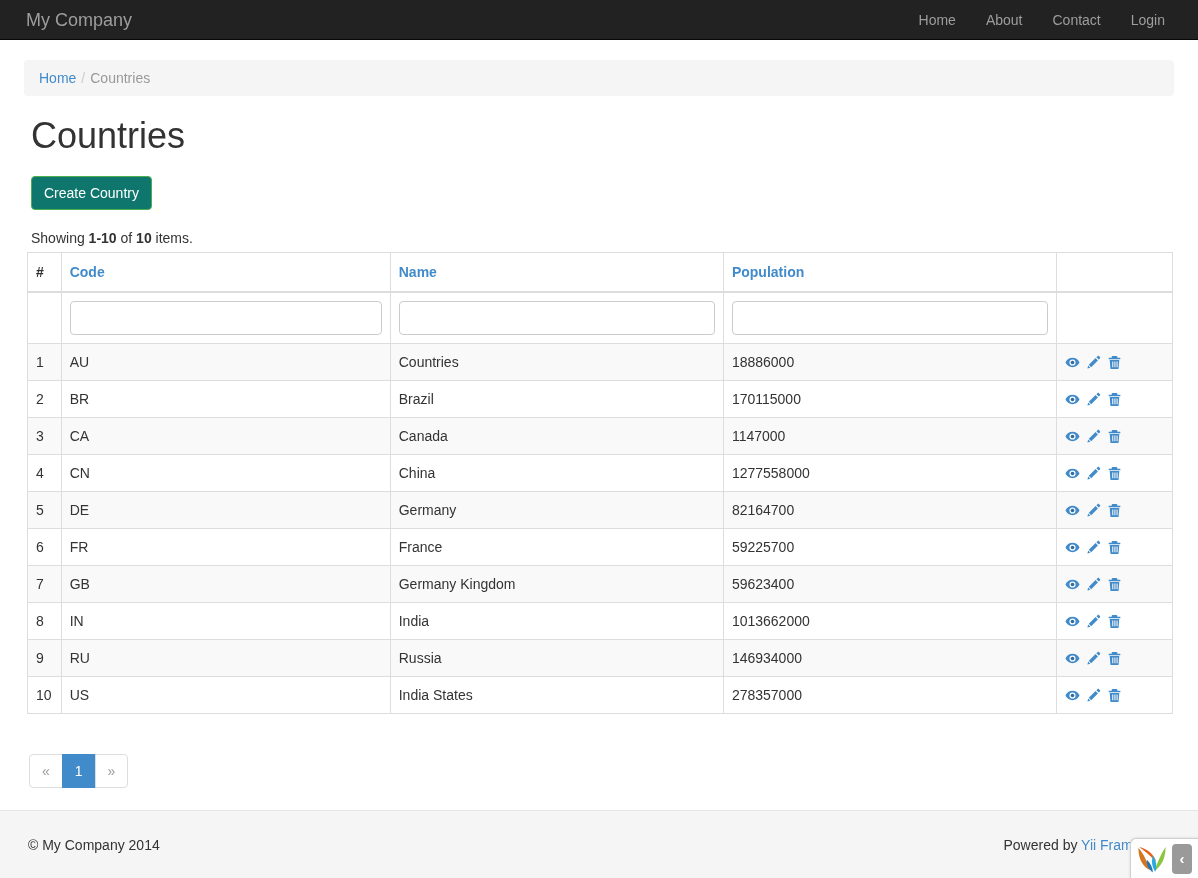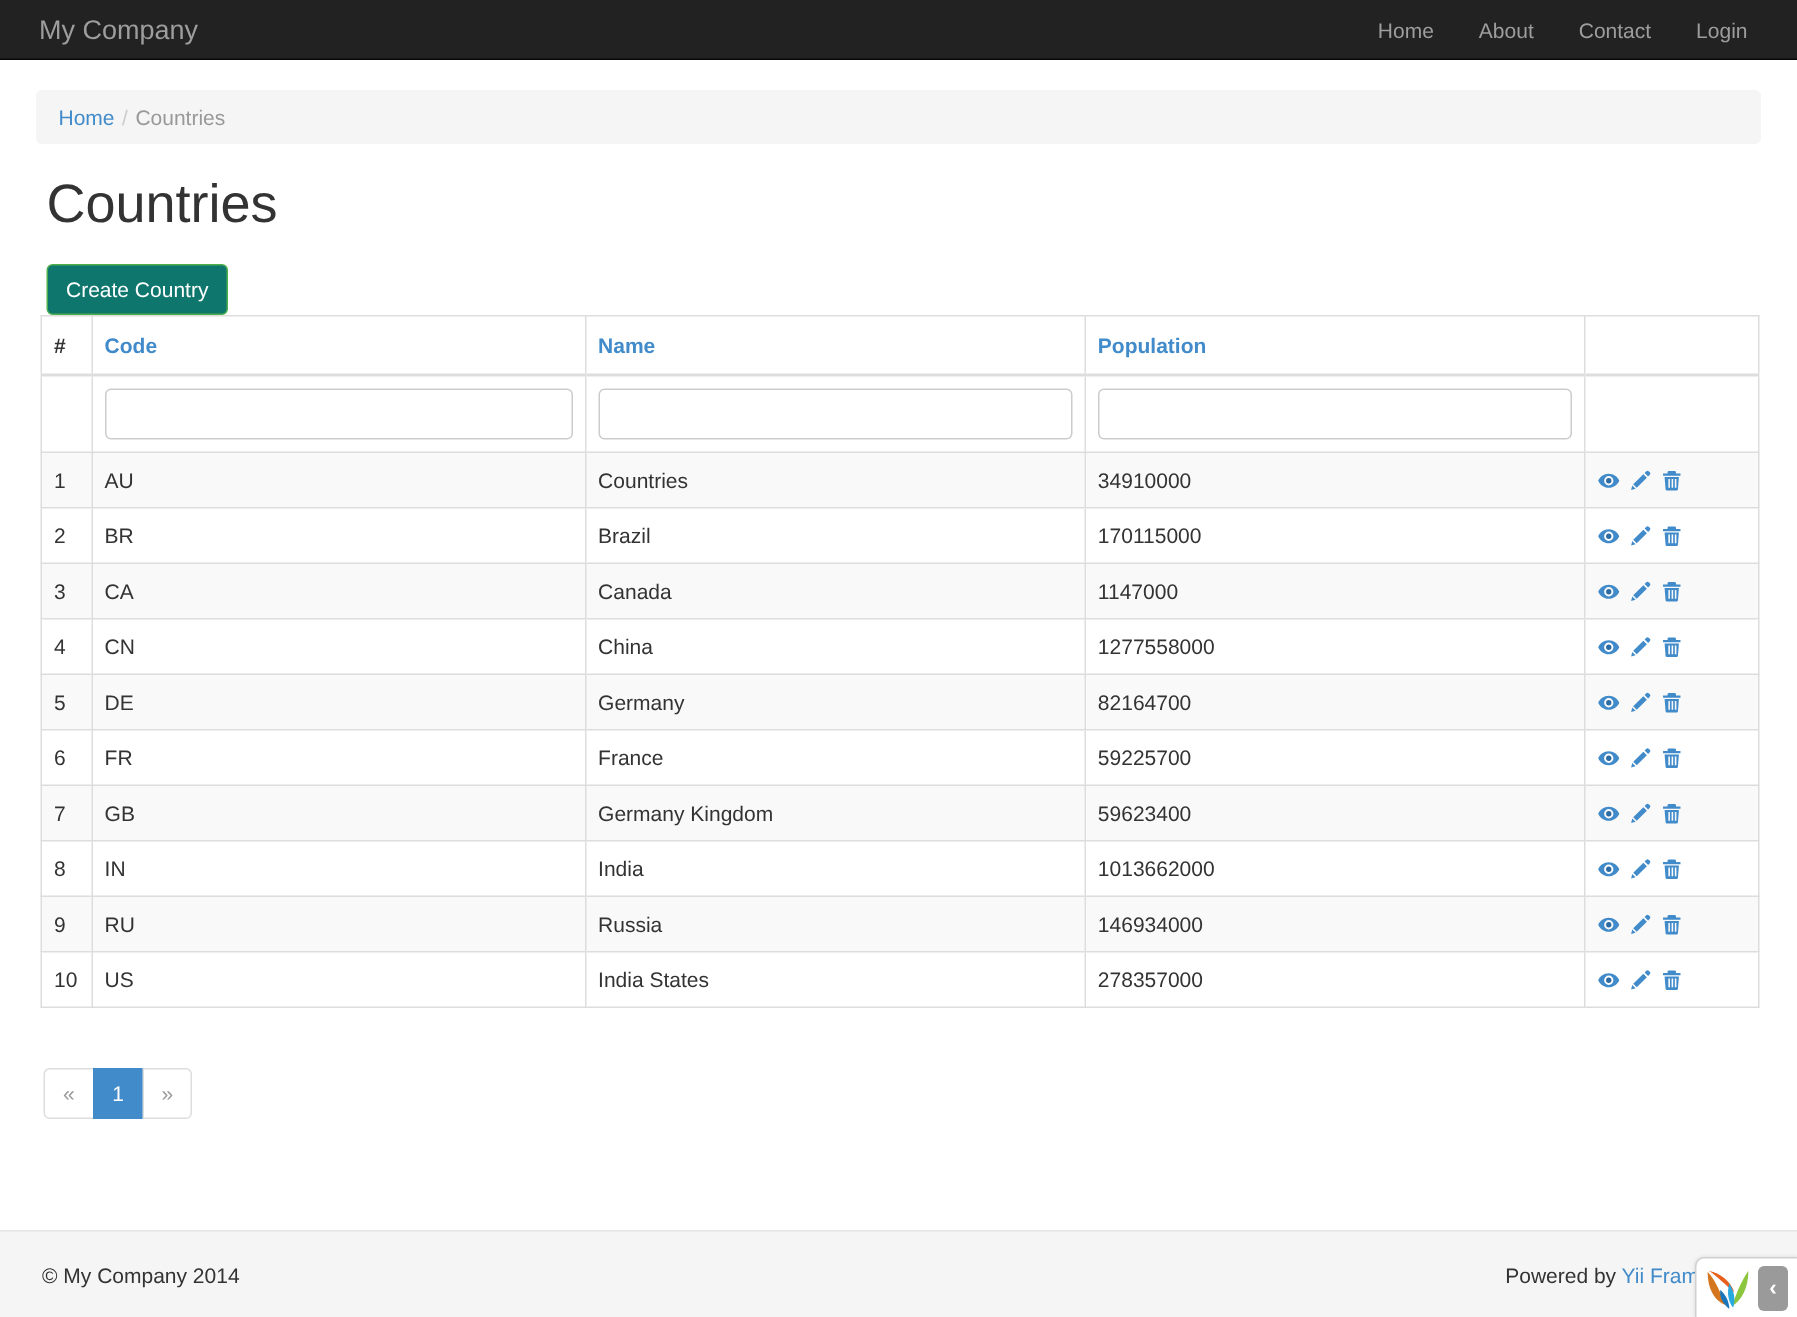--- a/index.html
+++ b/index.html
@@ -202,21 +202,21 @@
     background-color: #428bca;
     border-color: #428bca;
     cursor: default;
   }
 
   
   footer.footer {
     position: absolute;
     left: 0; right: 0;
     bottom: 0;
-    height: 58px;
+    height: 68px;
     background: #f5f5f5;
     border-top: 1px solid #e5e5e5;
   }
   footer .inner {
     width: 1150px;
     margin: 0 auto;
     height: 100%;
     display: flex;
     align-items: center;
     justify-content: space-between;
@@ -291,20 +291,23 @@
   <ul class="breadcrumb">
     <li><a href="#">Home</a></li>
     <li class="sep">/</li>
     <li class="active">Countries</li>
   </ul>
 
   <h1 class="page-title">Countries</h1>
 
   <button class="btn-success" type="button">Create Country</button>
 
+  <div class="summary">
+    <span>Showing </span><b>1-10</b><span> of </span><b>10</b><span> items.</span>
+  </div>
 
   <table class="grid">
     <thead>
       <tr>
         <th class="col-num">#</th>
         <th class="col-code"><a href="#">Code</a></th>
         <th class="col-name"><a href="#">Name</a></th>
         <th class="col-pop"><a href="#">Population</a></th>
         <th class="col-act"></th>
       </tr>
@@ -320,21 +323,21 @@
           <input type="text" placeholder="" style="">
         </td>
         <td></td>
       </tr>
     </thead>
     <tbody id="grid-body">
         <tr class="odd">
           <td>1</td>
           <td class="col-code">AU</td>
           <td class="col-name">Countries</td>
-          <td class="col-pop">34910000</td>
+          <td class="col-pop">18886000</td>
           <td class="actions col-act"><a href="#" title="View"><svg width="15" height="15" viewBox="0 0 16 16" fill="#428bca" xmlns="http://www.w3.org/2000/svg">
                 <path d="M8 3C4.5 3 1.7 5.2 0.5 8c1.2 2.8 4 5 7.5 5s6.3-2.2 7.5-5C14.3 5.2 11.5 3 8 3zm0 8.3A3.3 3.3 0 1 1 8 4.7a3.3 3.3 0 0 1 0 6.6z"></path>
                 <circle cx="8" cy="8" r="1.9" fill="#2c6ca3"></circle>
               </svg></a><a href="#" title="Update"><svg width="15" height="15" viewBox="0 0 16 16" fill="#428bca" xmlns="http://www.w3.org/2000/svg">
                 <path d="M12.3 1.2c.5-.5 1.2-.5 1.7 0l.8.8c.5.5.5 1.2 0 1.7l-1.2 1.2-2.5-2.5 1.2-1.2zM10.2 3.3l2.5 2.5-7.2 7.2-2.5-2.5 7.2-7.2zM2.3 11.3l2.4 2.4-3.2.8.8-3.2z"></path>
               </svg></a><a href="#" title="Delete"><svg width="15" height="15" viewBox="0 0 16 16" fill="#428bca" xmlns="http://www.w3.org/2000/svg">
                 <path d="M6 1h4a1 1 0 0 1 1 1v.8h3.2v1.6H1.8V2.8H5V2a1 1 0 0 1 1-1zm-3.1 4.4h10.2l-.7 8.6a1 1 0 0 1-1 .9H4.6a1 1 0 0 1-1-.9l-.7-8.6zm2.7 1.4v6.2h1.1V6.8H5.6zm2.3 0v6.2H9V6.8H7.9zm2.3 0v6.2h1.1V6.8h-1.1z"></path>
               </svg></a></td>
         </tr>
         <tr class="even">

